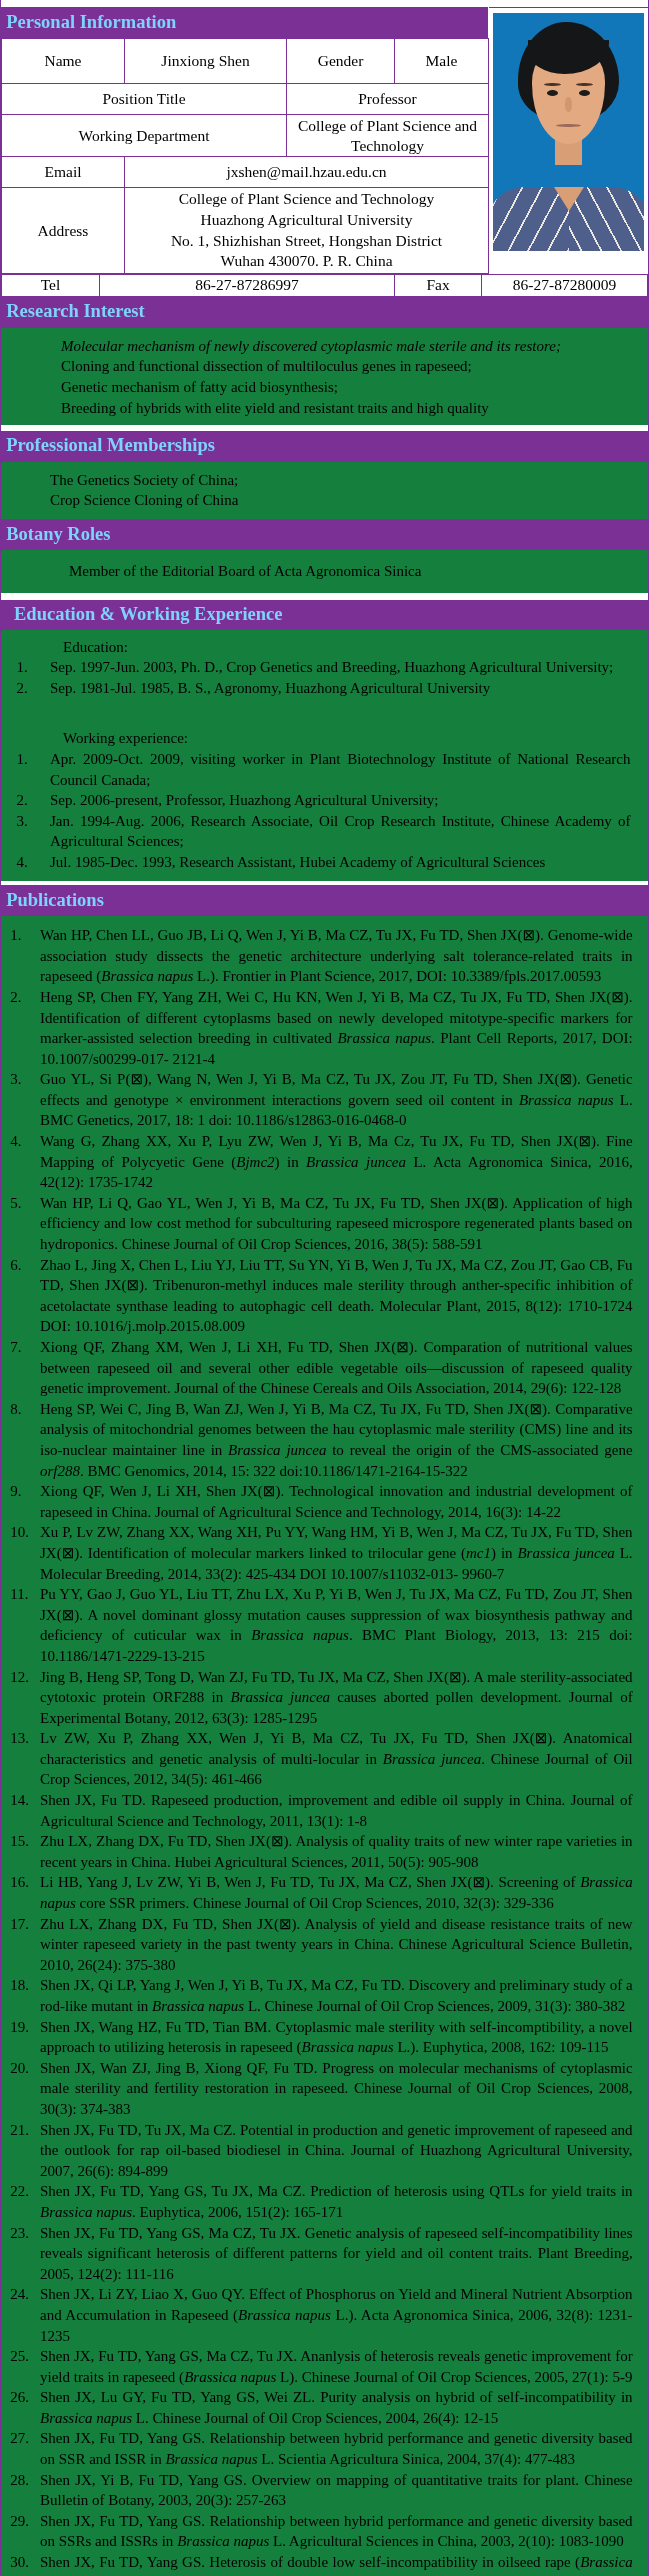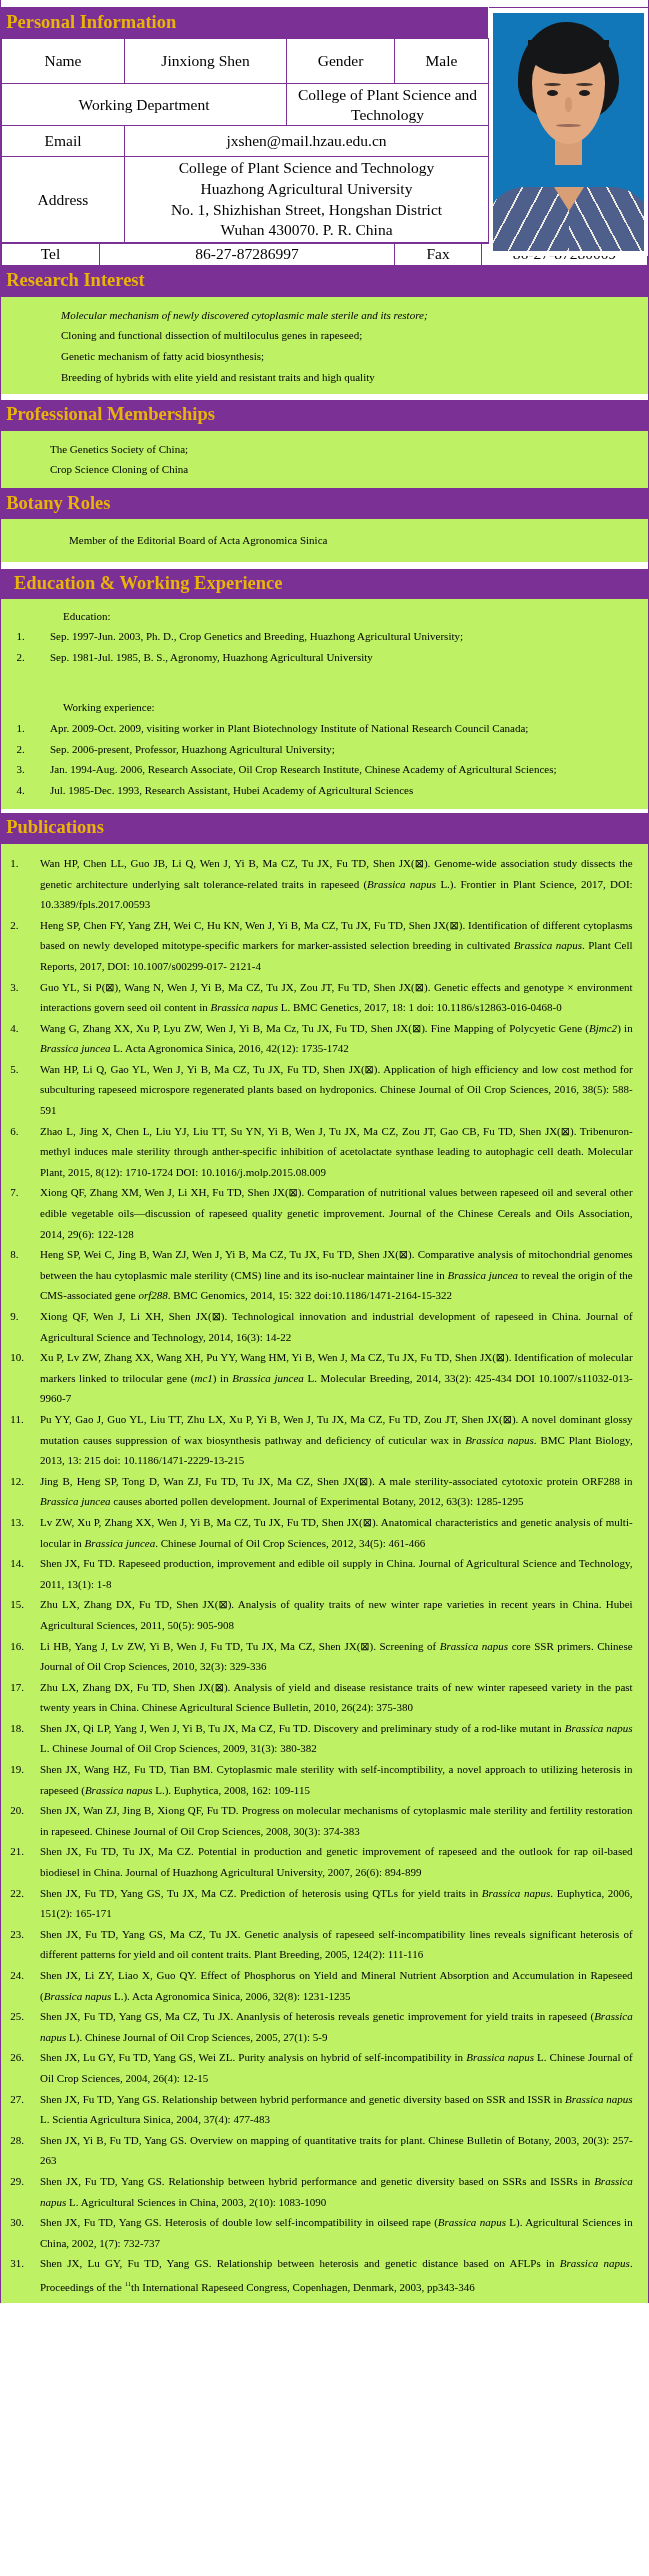--- a/index.html
+++ b/index.html
@@ -1,18 +1,18 @@
 <!DOCTYPE html>
 <html style="font-size:8.2px"><head>
 <meta charset="utf-8">
 <style>
   html,body{margin:0;padding:0;background:#ffffff;}
   body{width:649px;font-family:"Liberation Serif", serif;color:#000;}
   .doc{position:relative;width:649px;box-sizing:border-box;border-left:1.5px solid #7B3095;border-right:1.5px solid #7B3095;padding-top:7.2px;background:#fff;}
-  .band{background:#7B3095;color:#eab308;font-weight:bold;font-size:18.5px;line-height:19.6px;padding:5.7px 5.2px 5.7px 5.2px;}
+  .band{background:#7B3095;color:#7dd3fc;font-weight:bold;font-size:18.5px;line-height:19.6px;padding:5.7px 5.2px 5.7px 5.2px;}
   .band.pi{width:487px;box-sizing:border-box;}
   .gap10{height:5.2px;} .gap12{height:6.2px;} .gap8{height:4.1px;}
 
   
   table.pi{border-collapse:collapse;width:487px;table-layout:fixed;}
   table.pi td{border:1.5px solid #7B3095;font-size:15.5px;text-align:center;vertical-align:middle;padding:1px 3.1px;background:#fff;}
   td.addr-val{text-align:left;padding-left:12.4px;line-height:20.6px;}
   table.tel{border-collapse:collapse;width:646px;table-layout:fixed;}
   table.tel td{border:1.5px solid #7B3095;font-size:15.5px;text-align:center;vertical-align:middle;height:19px;padding:1px;}
 
@@ -29,21 +29,21 @@
   .nose{position:absolute;top:53%;left:45%;width:10%;height:15%;background:rgba(120,70,40,0.18);border-radius:45%;}
   .mouth{position:absolute;top:80%;left:33%;width:34%;height:3.5%;background:#9c6a5a;border-radius:45%;}
   .neck{position:absolute;top:49%;left:41%;width:18%;height:15%;background:#D89E76;}
   .shirt{position:absolute;bottom:0;left:0;width:100%;height:27%;}
   .sh{position:absolute;bottom:0;width:52%;height:100%;background:#4E5F8C;}
   .sh.l{left:-2%;border-radius:45% 0 0 0;background:repeating-linear-gradient(118deg,#4E5F8C 0 10.3px,#ece7df 10.3px 12px,#4E5F8C 12px 17.5px);}
   .sh.r{right:-2%;border-radius:0 45% 0 0;background:repeating-linear-gradient(62deg,#4E5F8C 0 10.3px,#ece7df 10.3px 12px,#4E5F8C 12px 17.5px);}
   .vneck{position:absolute;bottom:62%;left:50%;transform:translateX(-50%);width:0;height:0;border-left:15.5px solid transparent;border-right:15.5px solid transparent;border-top:24px solid #D89E76;}
 
   
-  .box{background:#bef264;font-size:11px;line-height:20.6px;}
+  .box{background:#15803d;font-size:15px;line-height:20.6px;}
   .ri-box{padding:8.2px 10.3px 7.2px 60px;}
   .pm-box{padding:8.2px 10.3px 8.2px 49px;}
   .or-box{padding:11.3px 10.3px 11.3px 68px;}
   .ewe-box{padding:6.2px 8.2px 8.2px 0;}
   .sub-head{padding-left:62px;}
   .subgap{height:30px;}
   ol.numlist{list-style:none;margin:0;padding:0;counter-reset:n;}
   ol.numlist>li{counter-increment:n;position:relative;margin:0;text-align:justify;}
   ol.edu>li{padding-left:49px;padding-right:9.3px;}
   ol.edu>li::before{content:counter(n) ".";position:absolute;left:15.5px;}
@@ -88,20 +88,24 @@
         <col style="width:162px">
         <col style="width:108px">
         <col style="width:94px">
       </colgroup>
     <tbody>
         <tr style="height:45px">
       <td>Name</td>
       <td>Jinxiong Shen</td>
       <td>Gender</td>
       <td>Male</td>
+    </tr>
+    <tr style="height:31px">
+      <td colspan="2">Position Title</td>
+      <td colspan="2">Professor</td>
     </tr>
     <tr style="height:41px">
       <td colspan="2">Working Department</td>
       <td colspan="2" style="line-height:19.6px">College of Plant Science and Technology</td>
     </tr>
     <tr style="height:31px">
       <td>Email</td>
       <td colspan="3">jxshen@mail.hzau.edu.cn</td>
     </tr>
     <tr style="height:84px">

